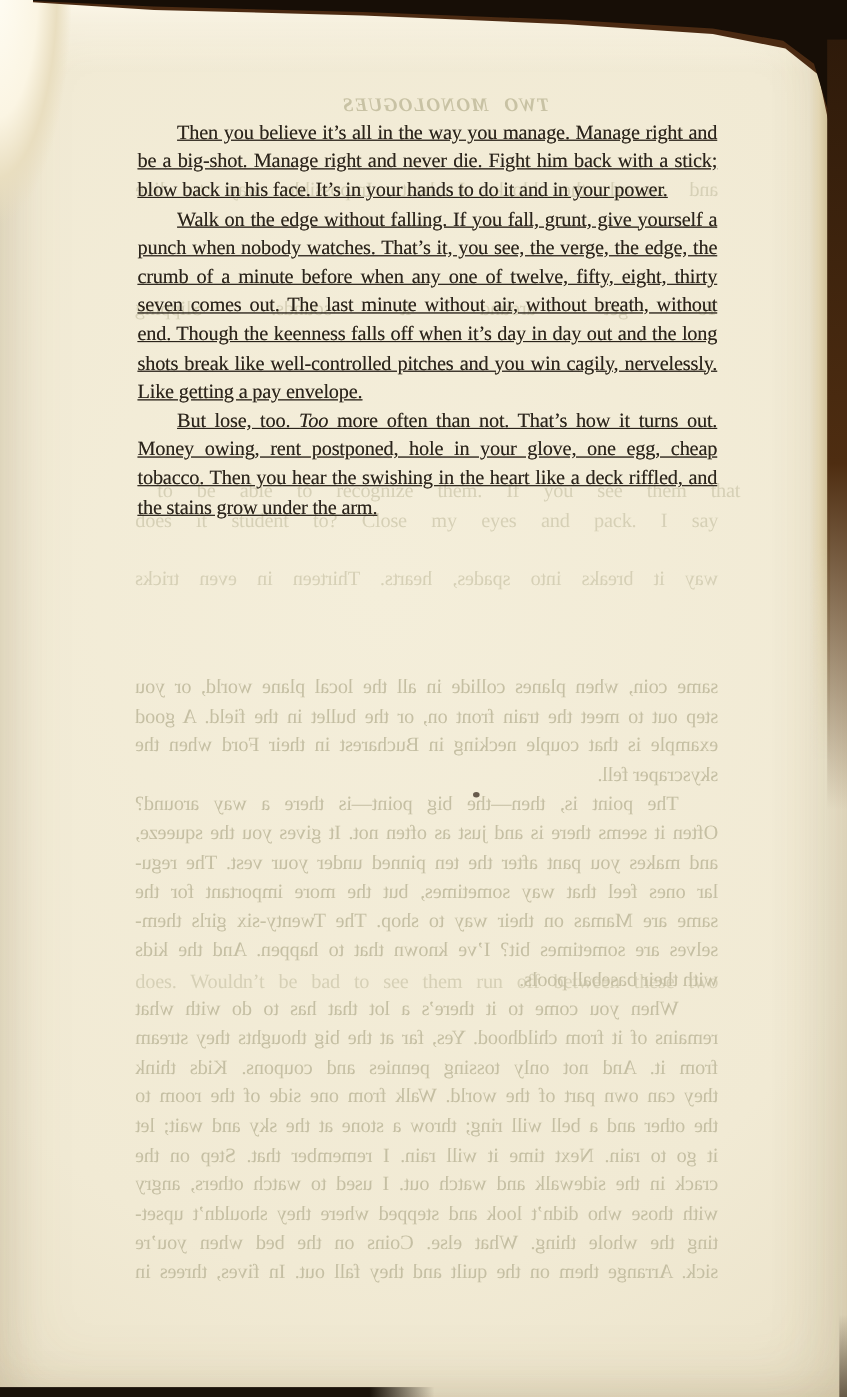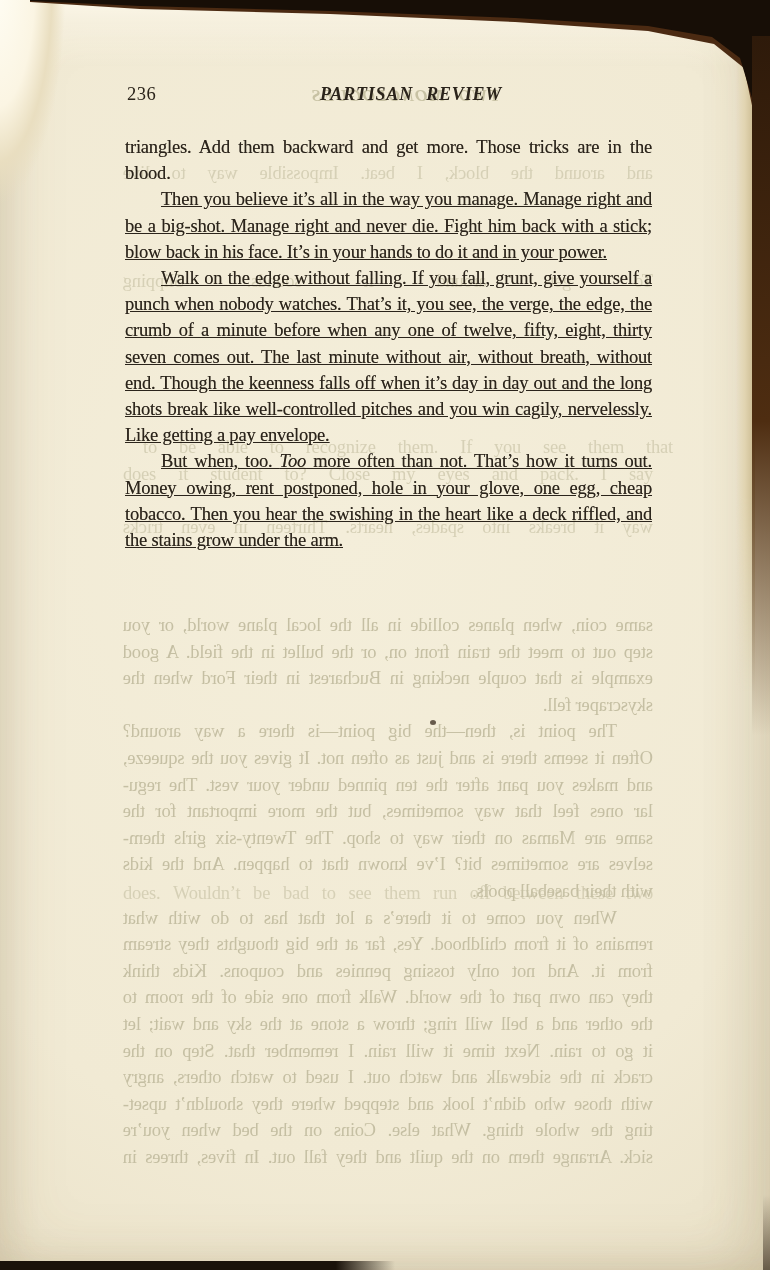--- a/index.html
+++ b/index.html
@@ -112,29 +112,24 @@
       <div class="bline">the other and a bell will ring; throw a stone at the sky and wait; let</div>
       <div class="bline">it go to rain. Next time it will rain.  I remember that.  Step on the</div>
       <div class="bline">crack in the sidewalk and watch out.  I used to watch others, angry</div>
       <div class="bline">with those who didn’t look and stepped where they shouldn’t upset-</div>
       <div class="bline">ting the whole thing.  What else.  Coins on the bed when you’re</div>
       <div class="bline">sick. Arrange them on the quilt and they fall out.  In fives, threes in</div>
     </div>
 </div>
 
 <div class="content">
-  <div class="running-head">
-    <span class="page-num">236</span>
-    <span class="head-title">PARTISAN REVIEW</span>
-  </div>
   <div class="body-text" id="paragraphs">
-      <p class=""><span>triangles.  Add them backward and get more.  Those tricks are in the blood.</span></p>
       <p class="indent"><span>Then you believe it’s all in the way you manage.  Manage right and be a big-shot.  Manage right and never die.  Fight him back with a stick; blow back in his face.  It’s in your hands to do it and in your power.</span></p>
       <p class="indent"><span>Walk on the edge without falling.  If you fall, grunt, give yourself a punch when nobody watches.  That’s it, you see, the verge, the edge, the crumb of a minute before when any one of twelve, fifty, eight, thirty seven comes out.  The last minute without air, without breath, without end.  Though the keenness falls off when it’s day in day out and the long shots break like well-controlled pitches and you win cagily, nervelessly.  Like getting a pay envelope.</span></p>
-      <p class="indent"><span>But when, too.  </span><span class="it">Too</span><span> more often than not.  That’s how it turns out.  Money owing, rent postponed, hole in your glove, one egg, cheap tobacco. Then you hear the swishing in the heart like a deck riffled, and the stains grow under the arm.</span></p>
+      <p class="indent"><span>But lose, too.  </span><span class="it">Too</span><span> more often than not.  That’s how it turns out.  Money owing, rent postponed, hole in your glove, one egg, cheap tobacco. Then you hear the swishing in the heart like a deck riffled, and the stains grow under the arm.</span></p>
     </div>
 </div>
 
 <div class="corner-light"></div>
 <div class="edge-pages-right"></div>
 <div class="speck"></div>
 
 <svg class="cover-svg" width="770" height="1270" viewBox="0 0 770 1270">
   <defs>
     <linearGradient id="gradR" x1="0" y1="0" x2="0" y2="1">

